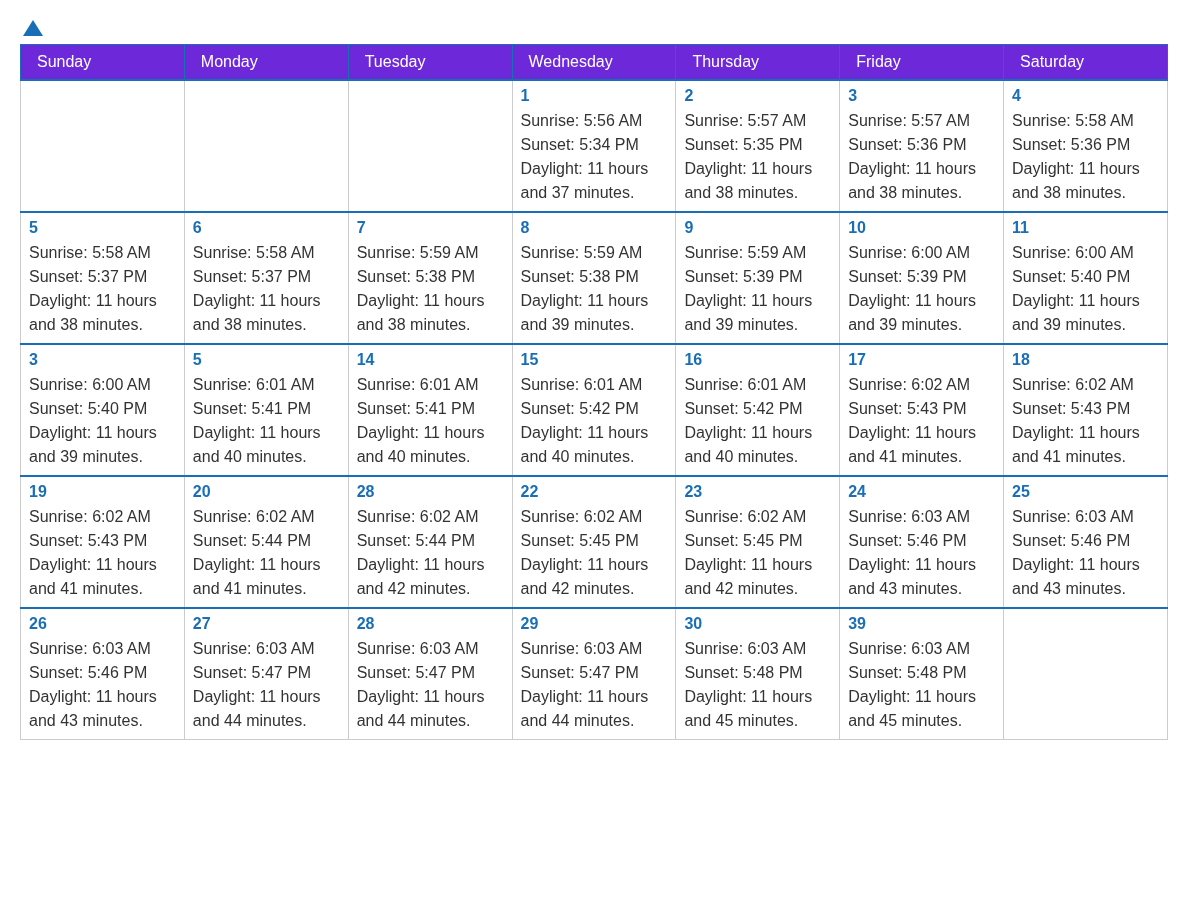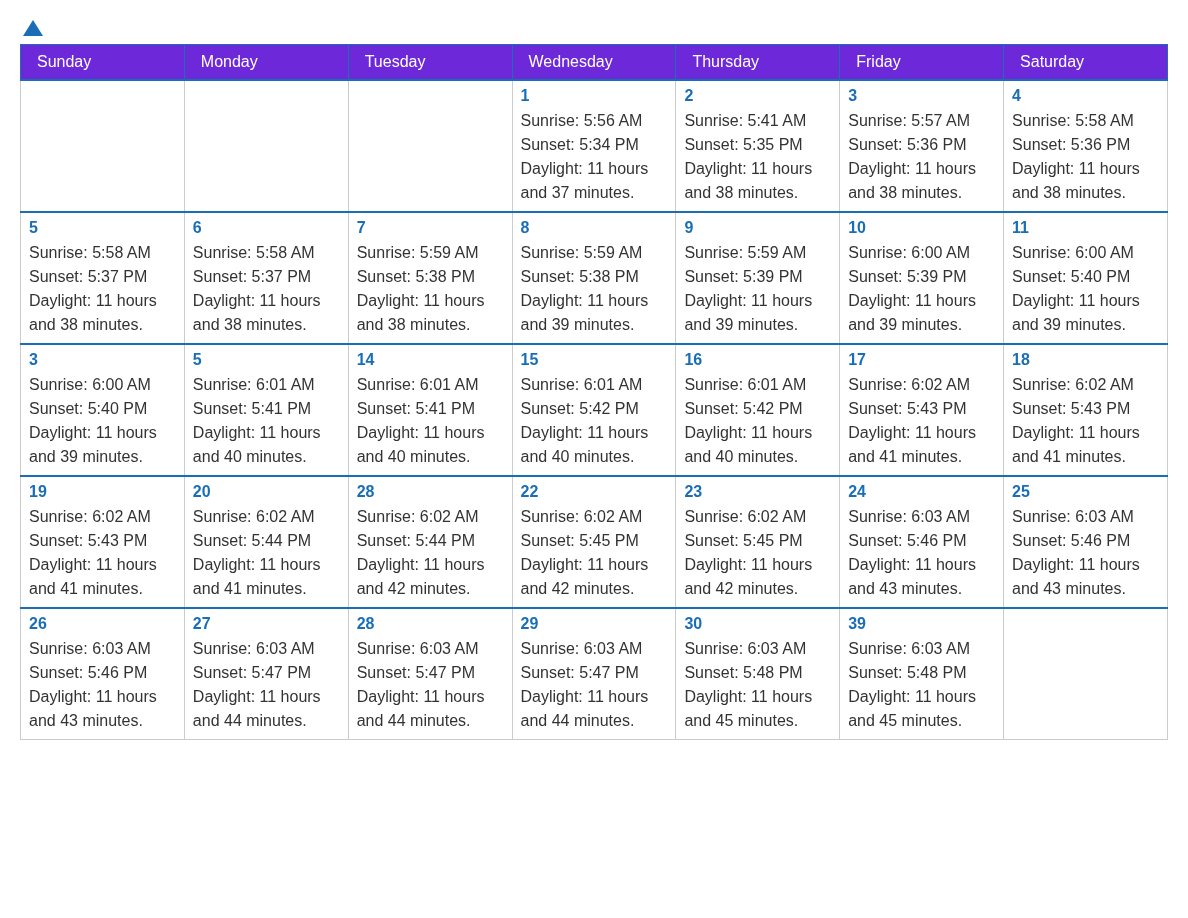--- a/index.html
+++ b/index.html
@@ -131,21 +131,21 @@
         <td class="empty-cell"></td>
         <td class="empty-cell"></td>
         <td>
           <span class="day-number">1</span>
           <div class="day-info">Sunrise: 5:56 AM
 Sunset: 5:34 PM
 Daylight: 11 hours and 37 minutes.</div>
         </td>
         <td>
           <span class="day-number">2</span>
-          <div class="day-info">Sunrise: 5:41 AM
+          <div class="day-info">Sunrise: 5:57 AM
 Sunset: 5:35 PM
 Daylight: 11 hours and 38 minutes.</div>
         </td>
         <td>
           <span class="day-number">3</span>
           <div class="day-info">Sunrise: 5:57 AM
 Sunset: 5:36 PM
 Daylight: 11 hours and 38 minutes.</div>
         </td>
         <td>

